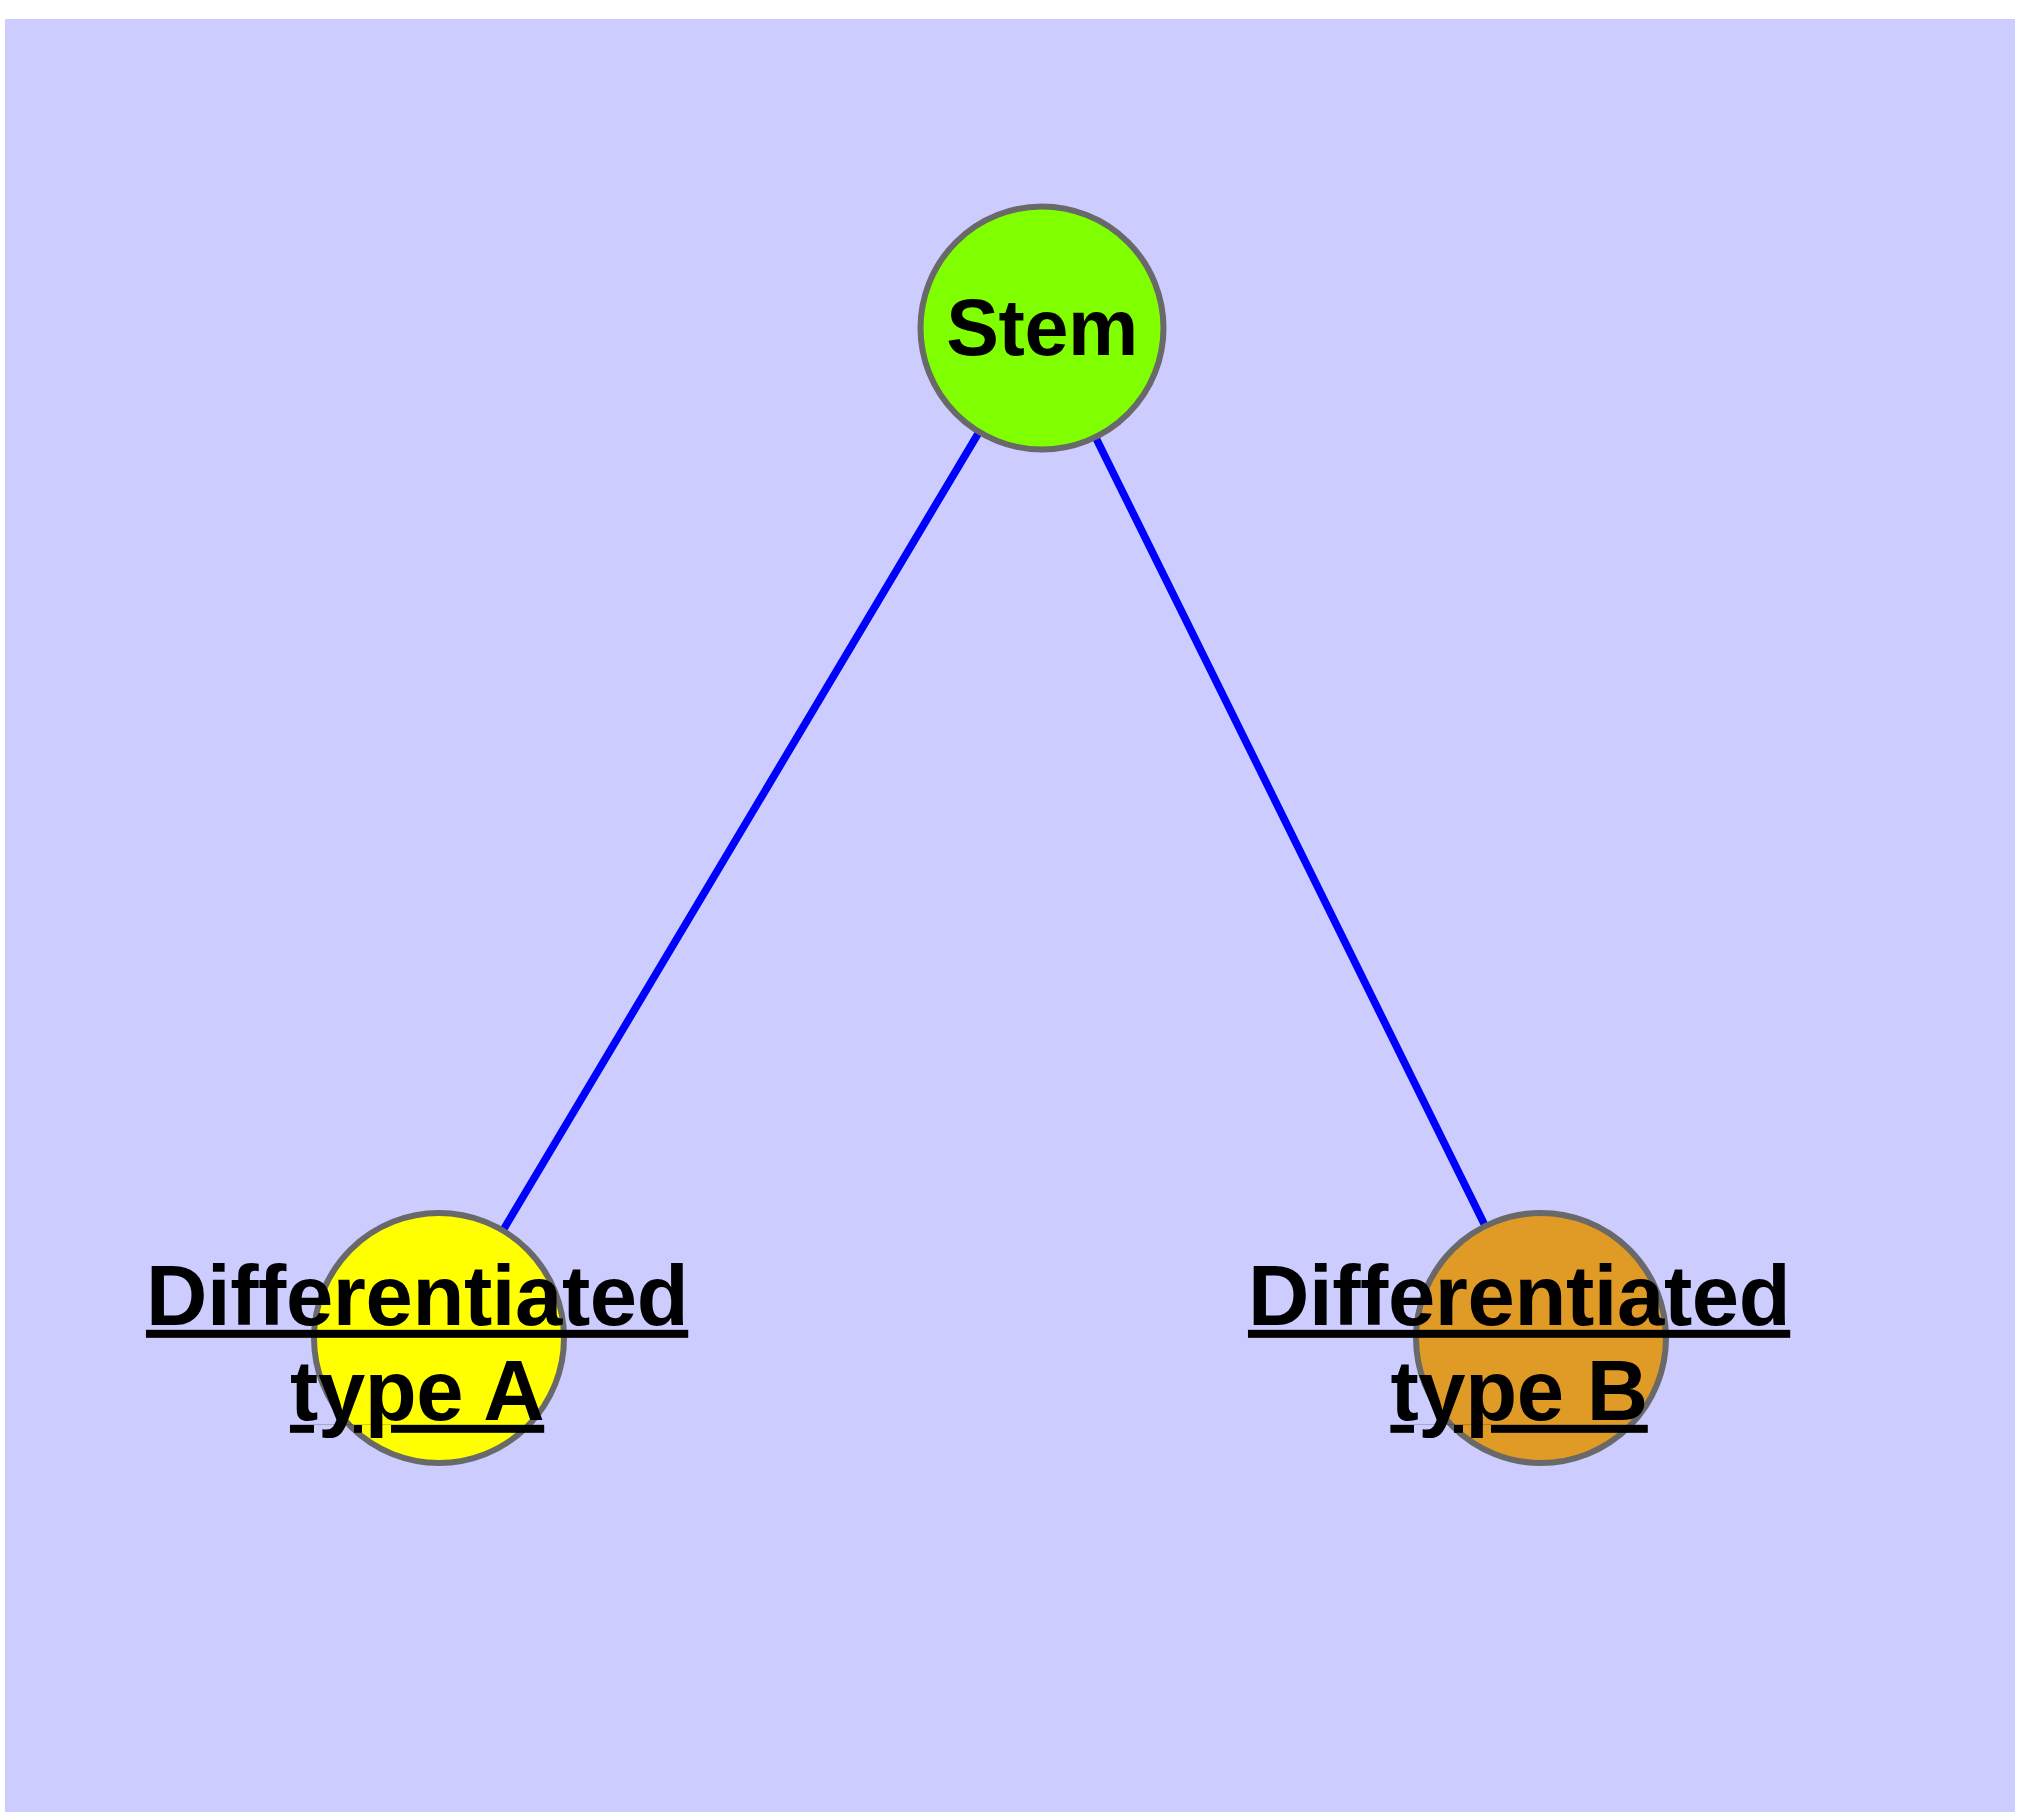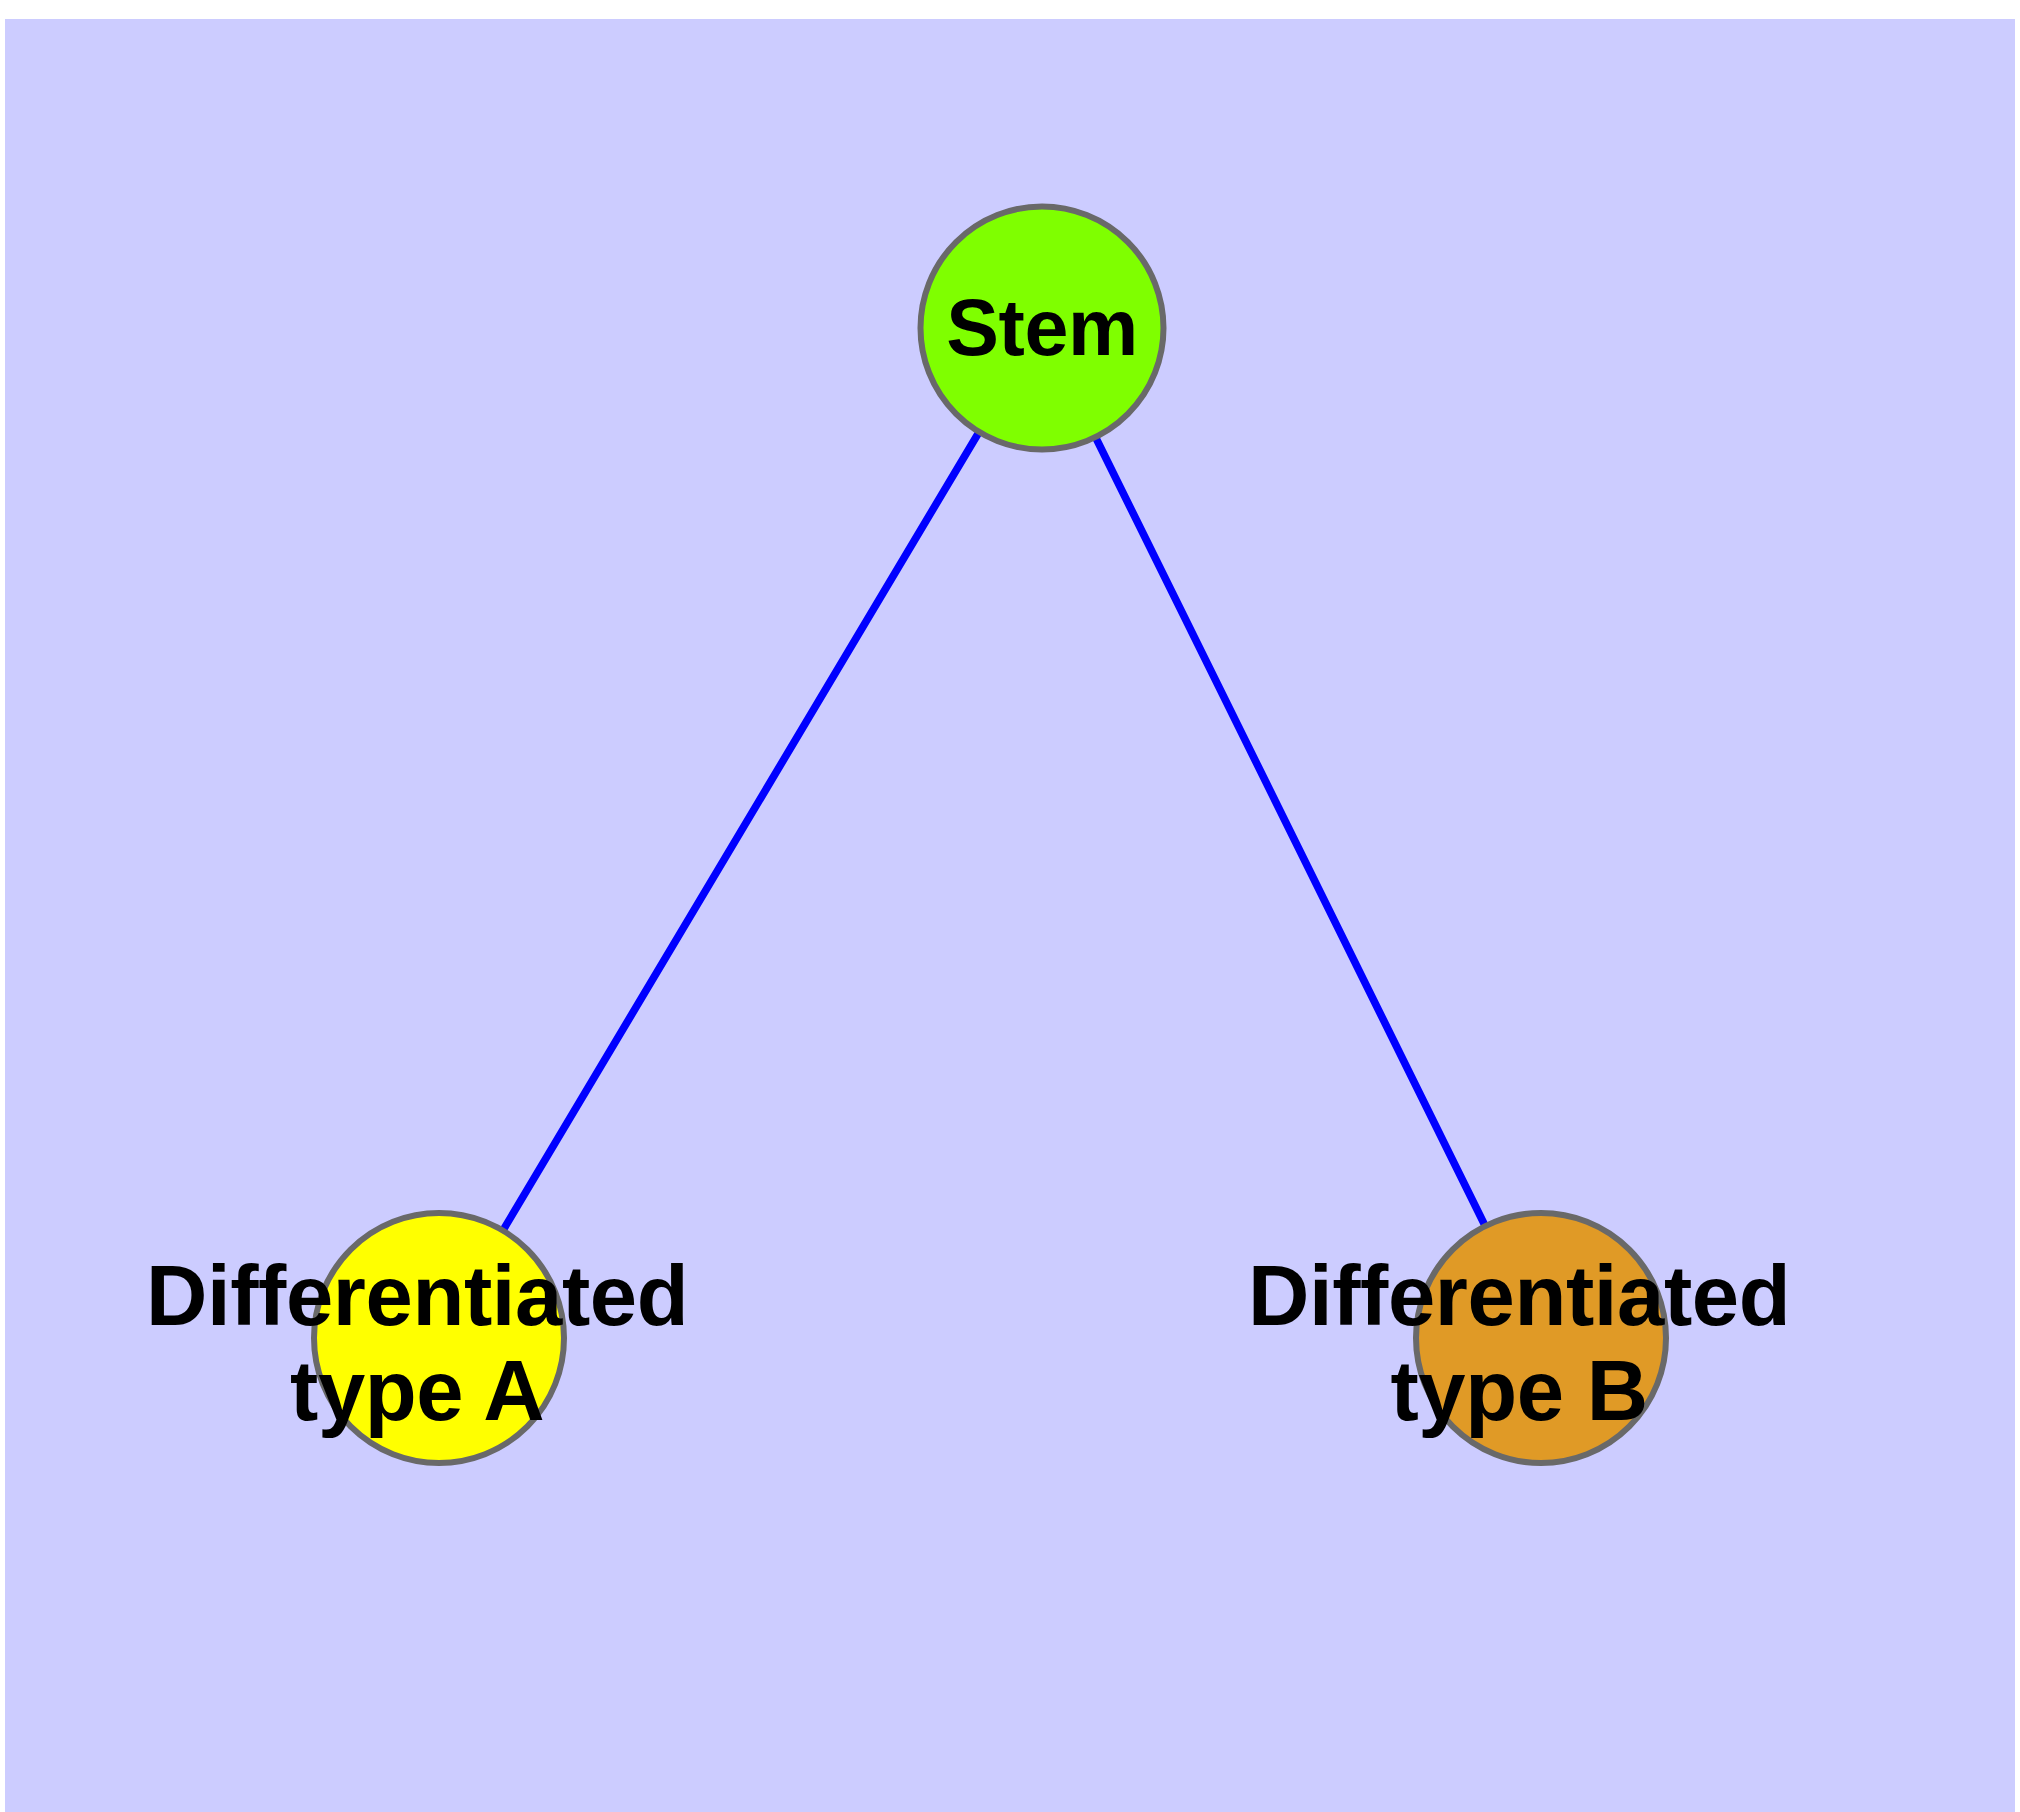--- a/index.html
+++ b/index.html
@@ -72,20 +72,21 @@
     letter-spacing: -0.4px;
     pointer-events: none;
   }
 
   .label-stem {
     font-size: 79px;
   }
 
   .label-leaf {
     font-size: 85px;
+    text-decoration: underline;
   }
 </style>
 </head>
 <body>
 
 <div id="graph-canvas">
   <div id="plot-area">
 
     <svg id="edge-layer" viewBox="0 0 2372 2126" preserveAspectRatio="none" xmlns="http://www.w3.org/2000/svg">
       <g id="edges-group">

